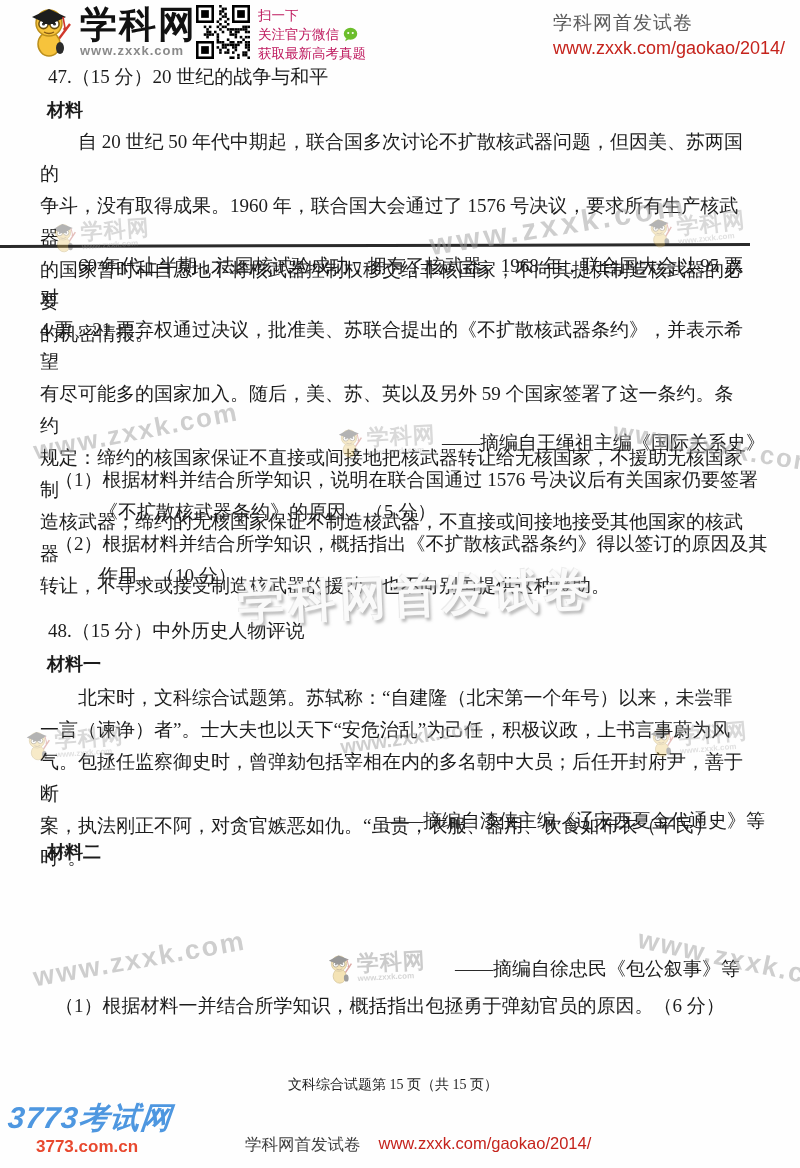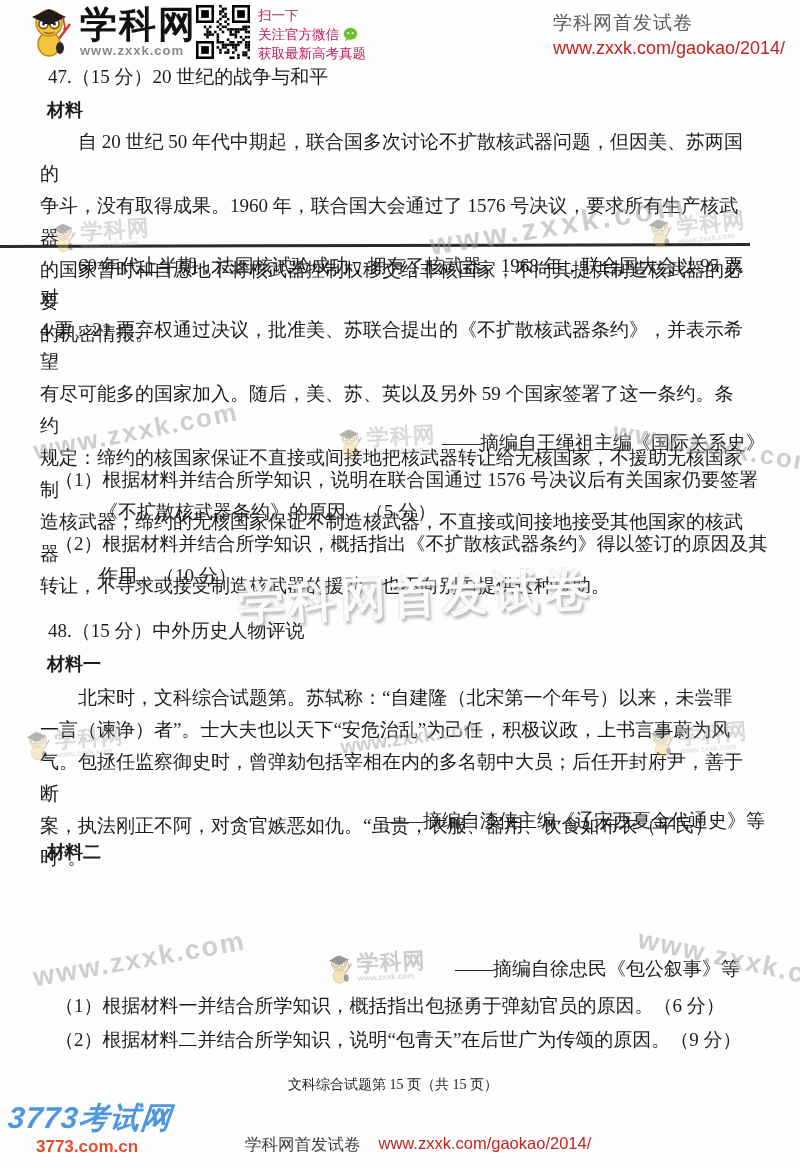--- a/index.html
+++ b/index.html
@@ -250,21 +250,20 @@
   <div class="sec-title" style="top:618px">48.（15 分）中外历史人物评说</div>
   <div class="mat-label" style="top:652px">材料一</div>
   <div class="para" style="top:682px">北宋时，文科综合试题第。苏轼称：“自建隆（北宋第一个年号）以来，未尝罪
 一言（谏诤）者”。士大夫也以天下“安危治乱”为己任，积极议政，上书言事蔚为风
 气。包拯任监察御史时，曾弹劾包括宰相在内的多名朝中大员；后任开封府尹，善于断
 案，执法刚正不阿，对贪官嫉恶如仇。“虽贵，衣服、器用、饮食如布衣（平民）时”。</div>
   <div class="source" style="top:808px">——摘编自漆侠主编《辽宋西夏金代通史》等</div>
   <div class="mat-label" style="top:840px">材料二</div>
   <div class="source" style="top:956px;right:60px">——摘编自徐忠民《包公叙事》等</div>
   <div class="question" style="top:990px">（1）根据材料一并结合所学知识，概括指出包拯勇于弹劾官员的原因。（6 分）</div>
-  <div class="question" style="top:1024px">（2）根据材料二并结合所学知识，说明“包青天”在后世广为传颂的原因。（9 分）</div>
 
   <div class="wm-logo" style="left:52px;top:218px;transform:rotate(-4deg)">
     <svg class="mascot" viewBox="0 0 44 56">
         <use href="#mascot-def"></use>
       </svg>
     <div class="wb">
         <div class="n">学科网</div>
         <div class="u">www.zxxk.com</div>
       </div>
   </div>

